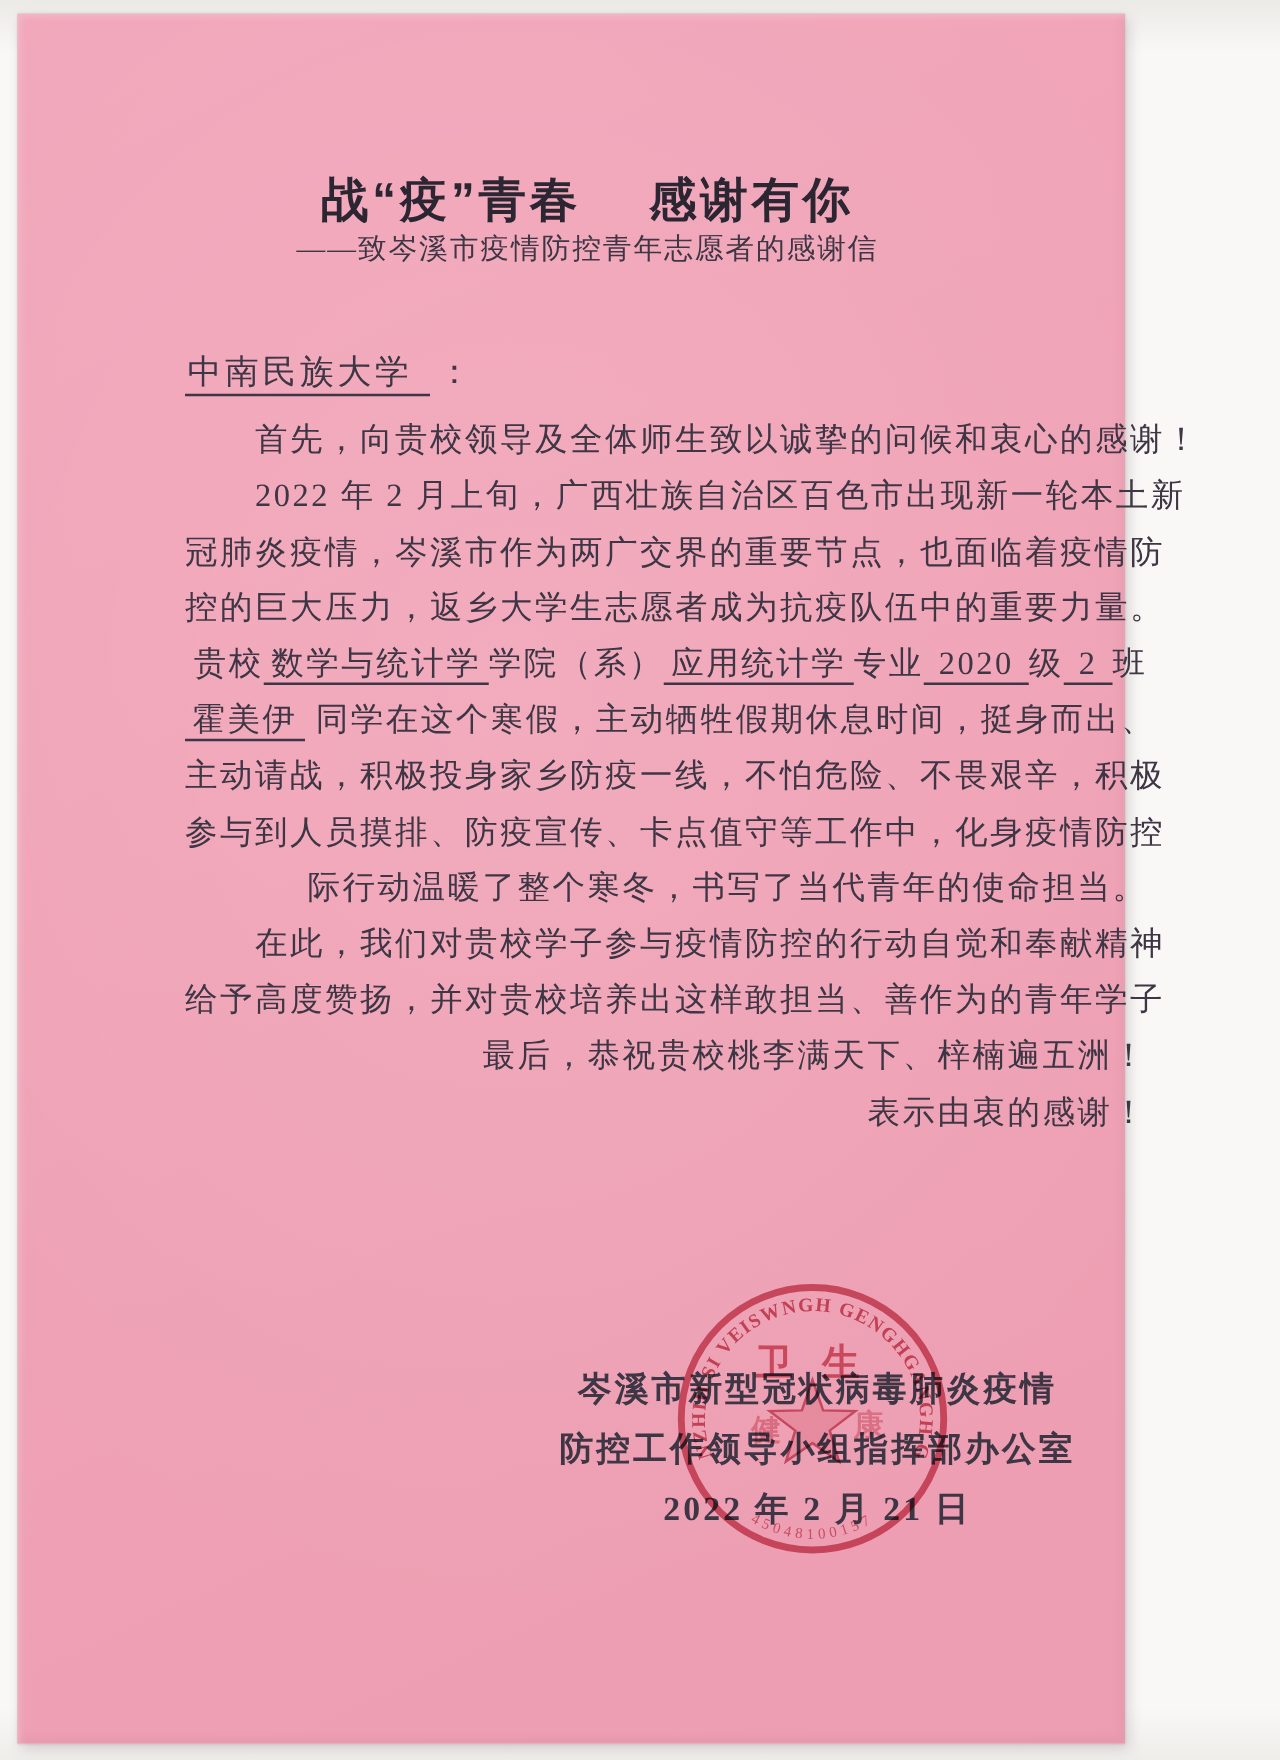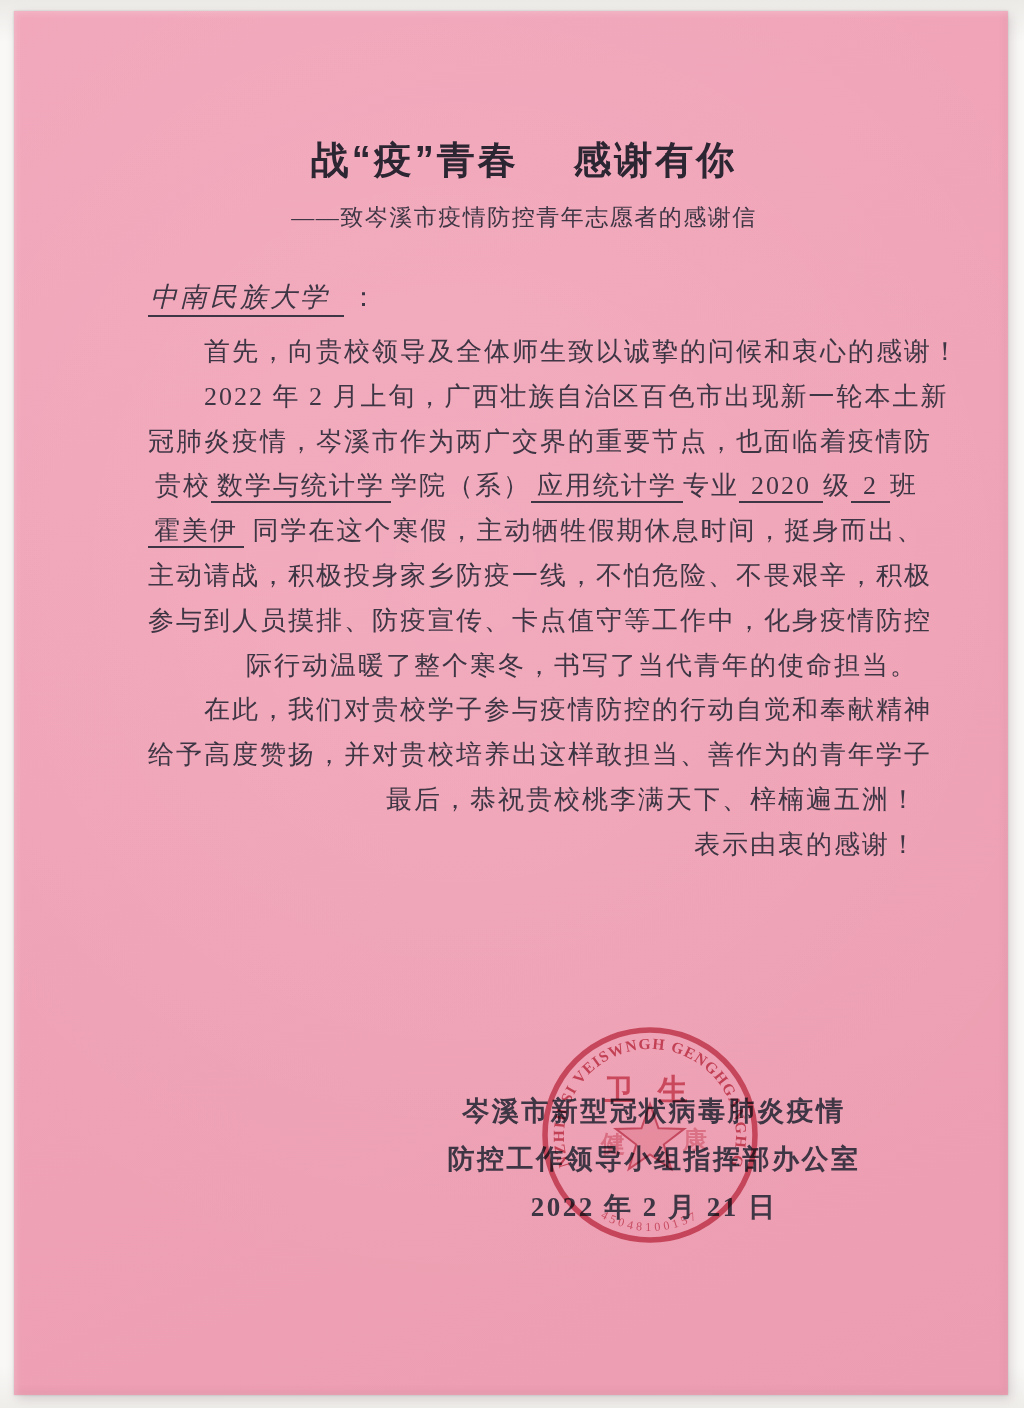--- a/index.html
+++ b/index.html
@@ -12,43 +12,43 @@
   body{
     width:1024px;height:1408px;position:relative;overflow:hidden;
     background:#f7f6f3;
     font-family:"Liberation Serif","DejaVu Serif",serif;
   }
   .scan-edge{
     position:absolute;left:0;top:0;right:0;bottom:0;
     background:linear-gradient(180deg,#eceae7 0%,#f9f8f6 3%,#f9f8f6 97%,#efedea 100%);
   }
   .paper{
-    position:absolute;left:14px;top:11px;width:994px;height:1384px;
+    position:absolute;left:14px;top:11px;width:886px;height:1384px;
     background:
       radial-gradient(120% 90% at 45% 40%, rgba(255,255,255,0.10), rgba(0,0,0,0) 60%),
       linear-gradient(155deg,#f2a7bb 0%,var(--paper) 45%,#ec9db1 100%);
     box-shadow:0 0 2px rgba(90,70,80,.25), 3px 4px 10px rgba(140,120,130,.28),
                inset 2px 2px 6px rgba(255,255,255,.25), inset -2px -3px 8px rgba(120,60,80,.08);
   }
   .title{
     position:absolute;top:124px;left:0;width:100%;box-sizing:border-box;padding-left:26px;
     text-align:center;font-size:38px;font-weight:bold;color:var(--title-ink);
     letter-spacing:3px;
     font-family:"Liberation Sans","DejaVu Sans",sans-serif;
     white-space:pre;
   }
   .subtitle{
-    position:absolute;top:191px;left:0;width:100%;box-sizing:border-box;padding-left:26px;
+    position:absolute;top:172px;left:0;width:100%;box-sizing:border-box;padding-left:26px;
     text-align:center;font-size:23px;color:var(--ink);letter-spacing:1.5px;
   }
   .salutation{
     position:absolute;left:134px;top:268px;font-size:27px;color:var(--ink);letter-spacing:3px;
   }
   .salutation .name{
-    border-bottom:2px solid var(--ink);padding:0 14px 3px 2px;font-style:italic;
+    border-bottom:2px solid var(--ink);padding:0 14px 3px 2px;
   }
   .salutation .colon{margin-left:6px;}
   .letter-body{
     position:absolute;left:134px;top:319px;width:770px;
     font-size:26px;color:var(--ink);letter-spacing:2px;
   }
   .letter-body .line{height:44.8px;line-height:44.8px;white-space:nowrap;text-align:right;}
   .letter-body .line.indent{text-indent:56px;}
   .blank{border-bottom:2px solid var(--ink);padding:0 6px 1px;}
   .blank.wide{padding:0 12px 1px;}
@@ -75,20 +75,21 @@
   <div class="subtitle">——致岑溪市疫情防控青年志愿者的感谢信</div>
 
   <div class="salutation">
     <span class="name">中南民族大学</span><span class="colon">：</span>
   </div>
 
   <div class="letter-body" id="letter-body">
       <div class="line indent"><span>首先，向贵校领导及全体师生致以诚挚的问候和衷心的感谢！</span></div>
       <div class="line indent"><span>2022 年 2 月上旬，广西壮族自治区百色市出现新一轮本土新</span></div>
       <div class="line"><span>冠肺炎疫情，岑溪市作为两广交界的重要节点，也面临着疫情防</span></div>
+      <div class="line"><span>控的巨大压力，返乡大学生志愿者成为抗疫队伍中的重要力量。</span></div>
       <div class="line"><span>贵校</span><span class="blank">数学与统计学</span><span>学院（系）</span><span class="blank">应用统计学</span><span>专业</span><span class="blank wide">2020</span><span>级</span><span class="blank wide">2</span><span>班</span></div>
       <div class="line"><span class="blank">霍美伊</span><span> 同学在这个寒假，主动牺牲假期休息时间，挺身而出、</span></div>
       <div class="line"><span>主动请战，积极投身家乡防疫一线，不怕危险、不畏艰辛，积极</span></div>
       <div class="line"><span>参与到人员摸排、防疫宣传、卡点值守等工作中，化身疫情防控</span></div>
       <div class="line"><span>际行动温暖了整个寒冬，书写了当代青年的使命担当。</span></div>
       <div class="line indent"><span>在此，我们对贵校学子参与疫情防控的行动自觉和奉献精神</span></div>
       <div class="line"><span>给予高度赞扬，并对贵校培养出这样敢担当、善作为的青年学子</span></div>
       <div class="line indent"><span>最后，恭祝贵校桃李满天下、梓楠遍五洲！</span></div>
       <div class="line"><span>表示由衷的感谢！</span></div>
     </div>

